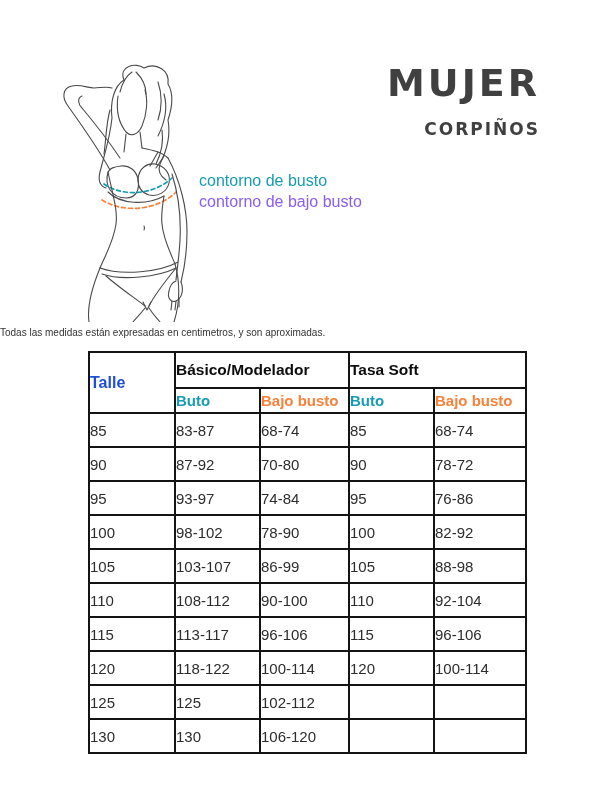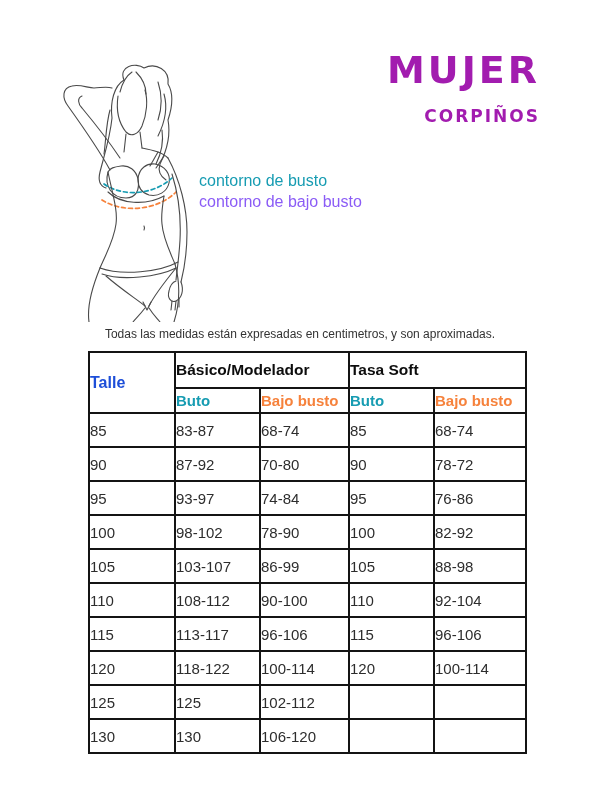--- a/index.html
+++ b/index.html
@@ -4,39 +4,39 @@
 <style>
   * { margin:0; padding:0; box-sizing:border-box; }
   html,body { background:#ffffff; }
   body { font-family:"Liberation Sans","DejaVu Sans",sans-serif; }
   .page {
     position:relative; width:600px; height:800px; background:#ffffff;
     overflow:hidden; margin:0 auto;
   }
 
   
-  .brand { position:absolute; top:51px; right:60px; text-align:right; color:#a21caf; }
+  .brand { position:absolute; top:64px; right:60px; text-align:right; color:#404040; }
   .brand-title { font-size:38px; font-weight:bold; letter-spacing:3px; line-height:1; font-family:"DejaVu Sans","Liberation Sans",sans-serif; }
   .brand-subtitle { font-size:17px; font-weight:bold; letter-spacing:2px; margin-top:17px; font-family:"DejaVu Sans","Liberation Sans",sans-serif;text-align:right; }
 
   
   .figure-wrap { position:absolute; left:60px; top:60px; width:185px; height:262px; }
   .figure-wrap svg { width:100%; height:100%; }
   .fig-line { fill:none; stroke:#4a4a4a; stroke-width:1.1; stroke-linecap:round; stroke-linejoin:round; }
   .dash-teal { fill:none; stroke:#179cb2; stroke-width:1.7; stroke-dasharray:4 3; stroke-linecap:round; }
   .dash-orange { fill:none; stroke:#f6823c; stroke-width:1.7; stroke-dasharray:4 3; stroke-linecap:round; }
 
   
   .measure-labels { position:absolute; left:199px; top:170px; font-size:16px; line-height:21px; }
   .label-bust { color:#179cb2; }
   .label-underbust { color:#8b5cf6; }
 
   
-  .note { position:absolute; top:327px; left:0; width:100%; text-align:center;
-          font-size:12px; color:#333333; }
+  .note { position:absolute; top:327px; left:0; width:100%; text-align:left;
+          font-size:10px; color:#333333; }
 
   
   .size-table { position:absolute; left:88px; top:351px; border-collapse:collapse;
                 table-layout:fixed; width:437px; }
   .size-table td, .size-table th {
     border:2px solid #141414; text-align:left; vertical-align:middle;
     font-size:15px; color:#2d2d2d; background:#ffffff; padding:0;
   }
   .size-table thead tr.group-row th { height:36px; }
   .size-table thead tr.sub-row th { height:25px; }

